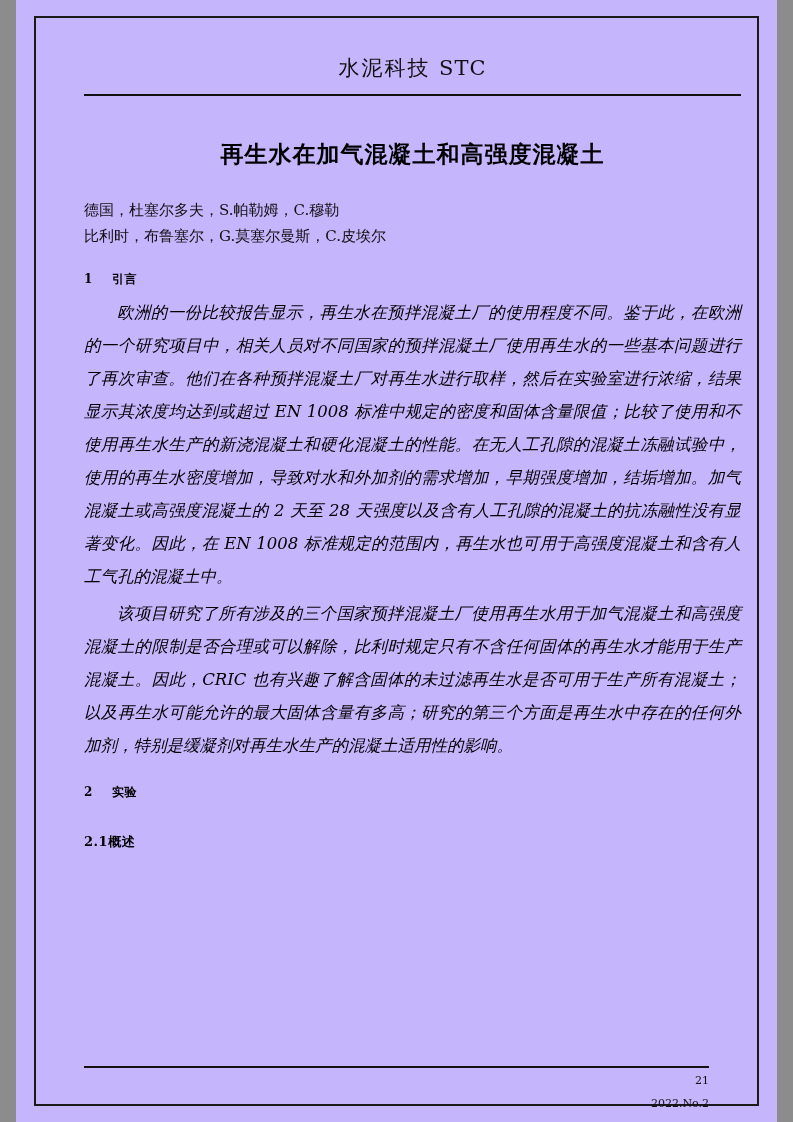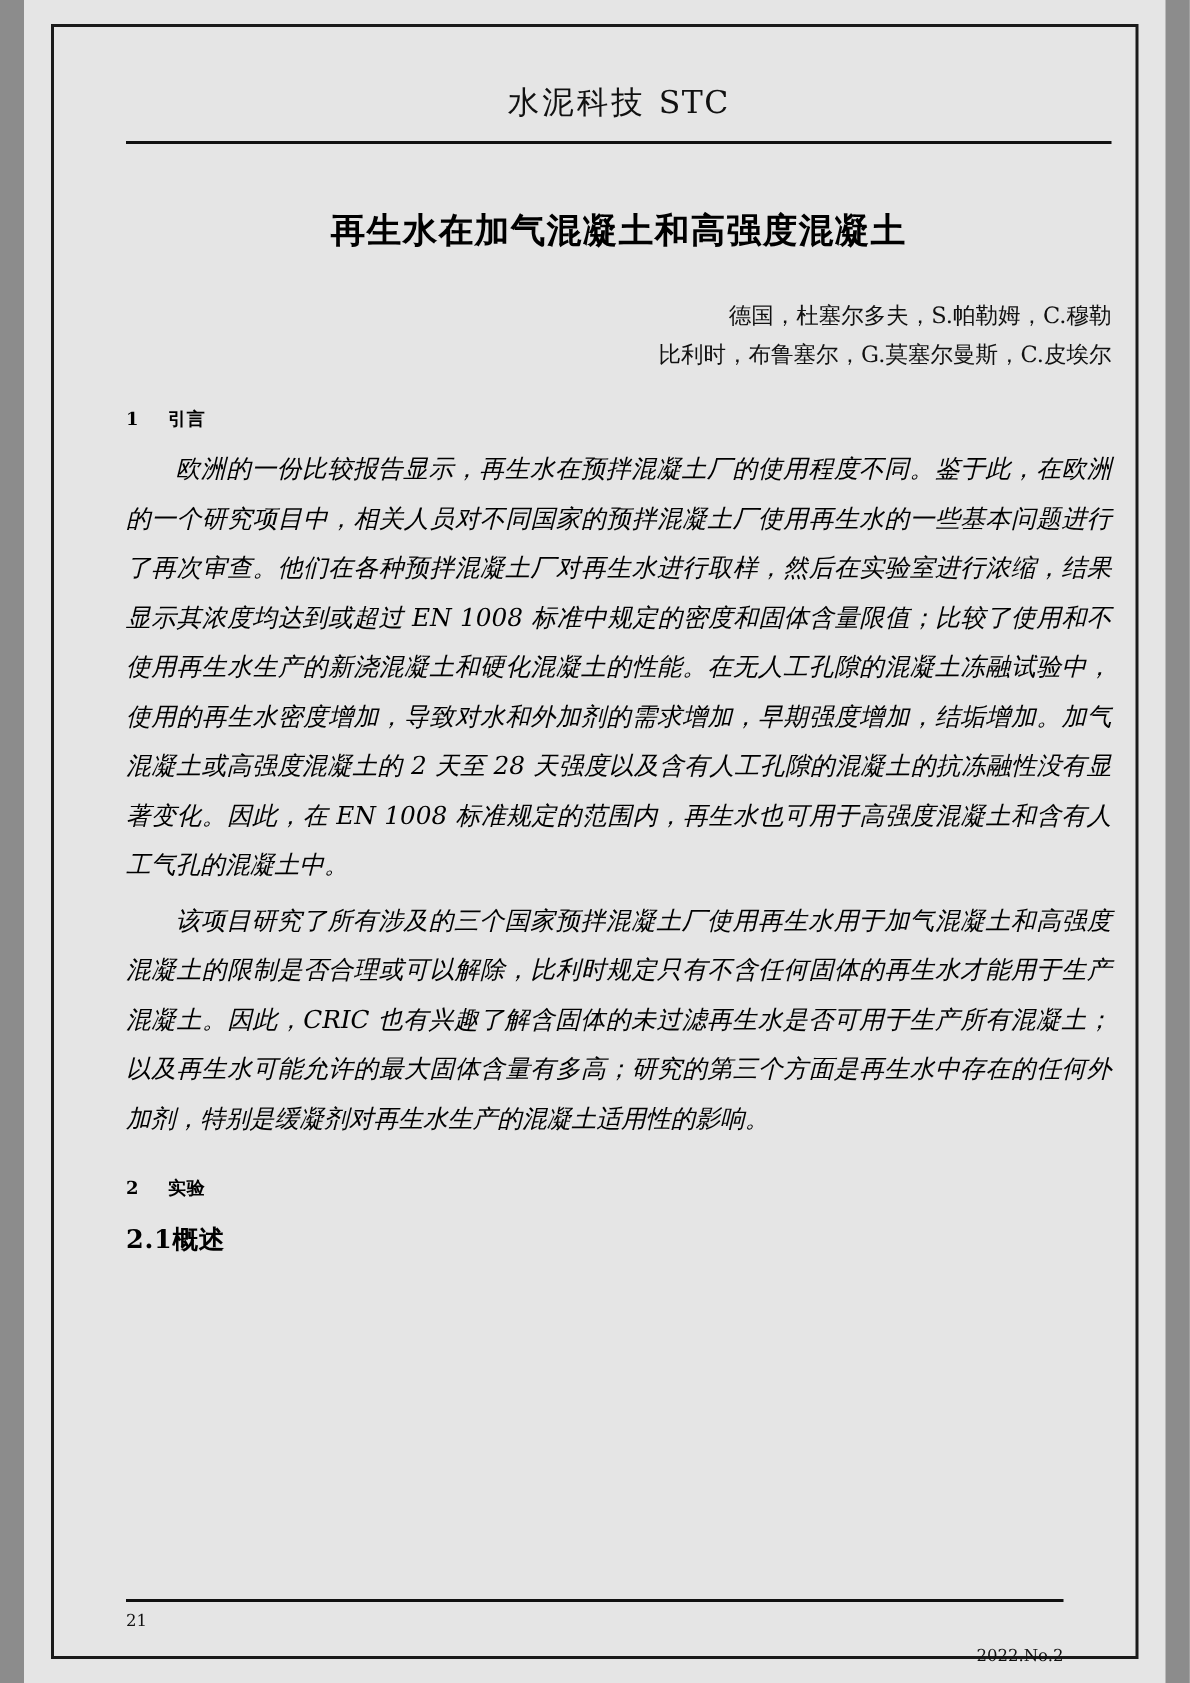--- a/index.html
+++ b/index.html
@@ -4,21 +4,21 @@
 <style>
   html, body {
     margin: 0;
     padding: 0;
     background: #8c8c8c;
   }
   .page {
     position: relative;
     width: 761px;
     height: 1122px;
-    background: #e5e5e5;
+    background: #c4b5fd;
     margin: 0 auto;
     overflow: hidden;
     box-sizing: border-box;
     font-family: "DejaVu Sans", "Liberation Sans", sans-serif;
     color: #000000;
   }
   
   .frame {
     position: absolute;
     left: 18px;
@@ -62,44 +62,44 @@
     font-size: 23px;
     line-height: 1.42;
     margin-top: 42px;
     letter-spacing: 1px;
     color: #000;
   }
 
   
   .authors {
     margin-top: 26px;
-    text-align: right;
+    text-align: left;
     font-family: "DejaVu Serif", "Liberation Serif", serif;
     font-size: 15px;
     line-height: 1.75;
     color: #111;
   }
 
   
   h2.section {
     font-family: "DejaVu Serif", "Liberation Serif", serif;
     font-size: 12px;
     font-weight: bold;
     margin: 22px 0 8px 0;
     letter-spacing: 0.5px;
   }
   h2.section .num {
     display: inline-block;
     min-width: 28px;
   }
   h3.subsection {
     font-family: "DejaVu Serif", "Liberation Serif", serif;
-    font-size: 17px;
+    font-size: 13px;
     font-weight: bold;
-    margin: 14px 0 6px 0;
+    margin: 32px 0 6px 0;
     letter-spacing: 0.5px;
   }
 
   
   p.body {
     font-family: "DejaVu Serif", "Liberation Serif", serif;
     font-size: 16.5px;
     line-height: 2.0;
     margin: 0 0 4px 0;
     text-align: justify;
@@ -124,21 +124,21 @@
     position: relative;
     height: 18px;
     font-family: "DejaVu Serif", "Liberation Serif", serif;
     font-size: 11px;
     color: #111;
   }
   .page-num {
     position: absolute;
     left: 0;
     right: 0;
-    text-align: left;
+    text-align: right;
   }
   .issue {
     position: absolute;
     right: 0;
     top: 0;
     margin-top: 23px;
   }
 </style>
 </head>
 <body>

